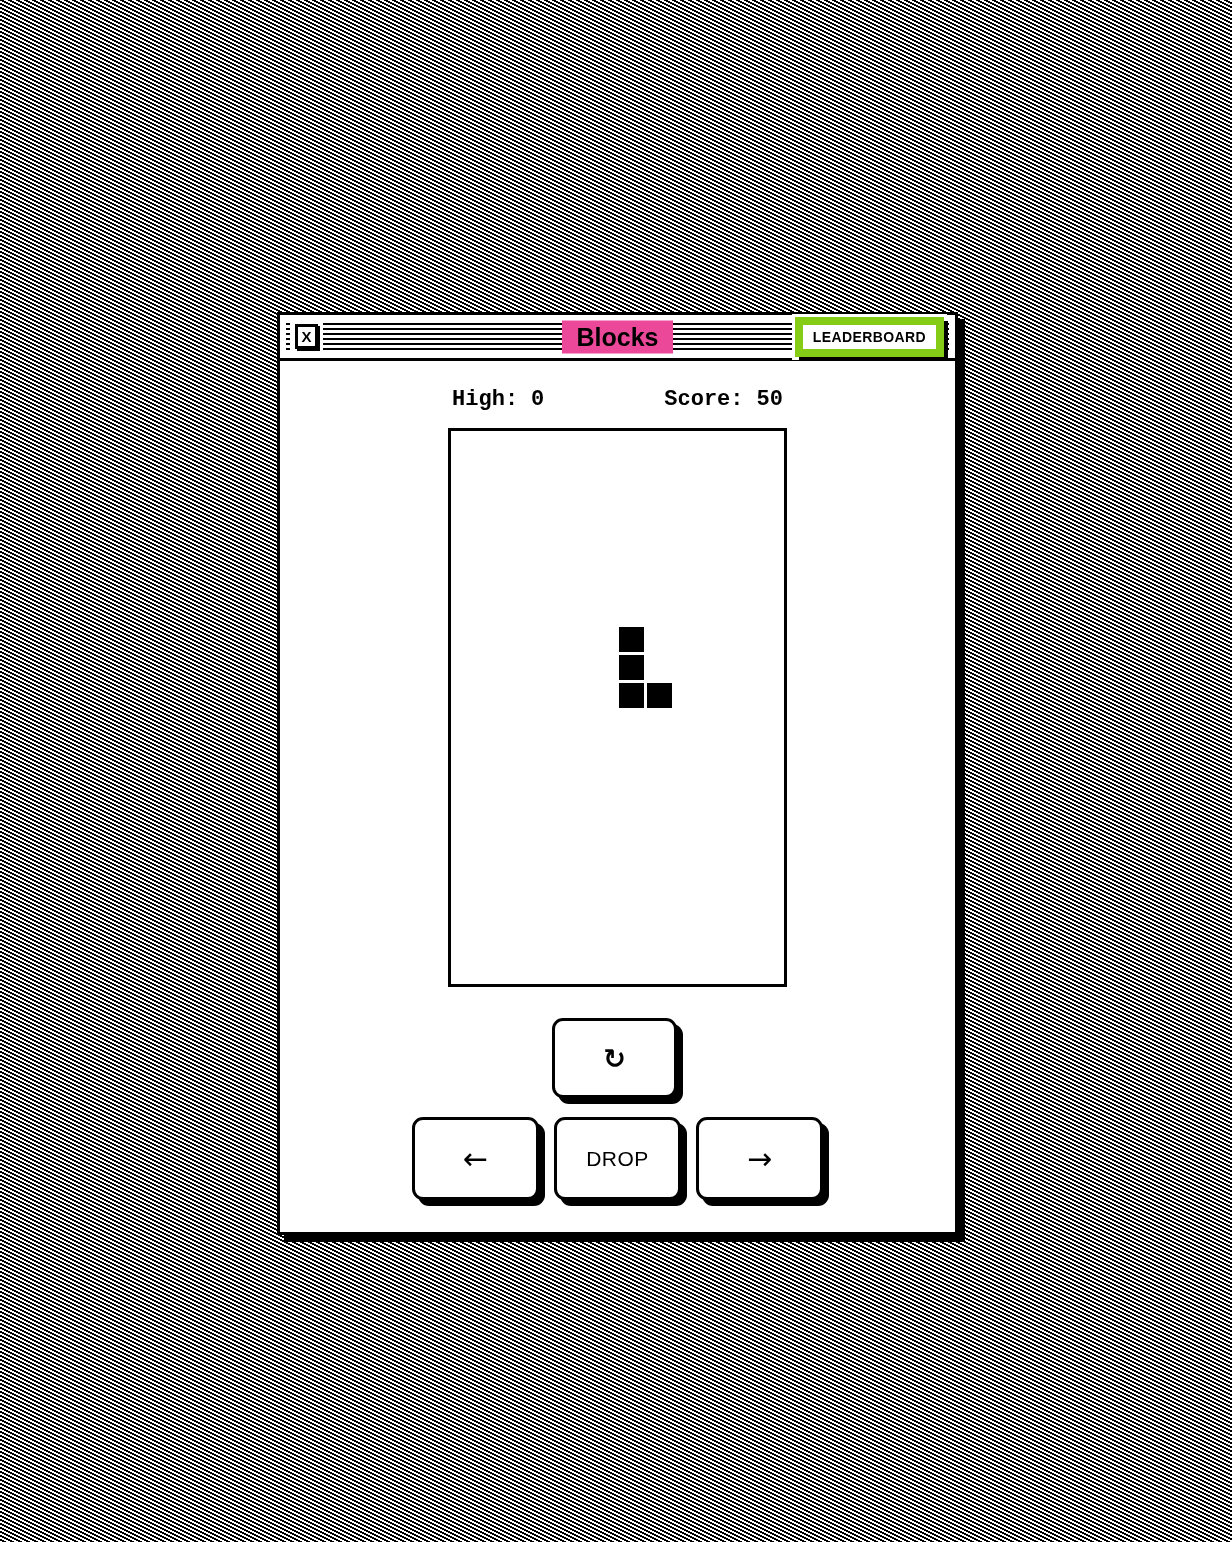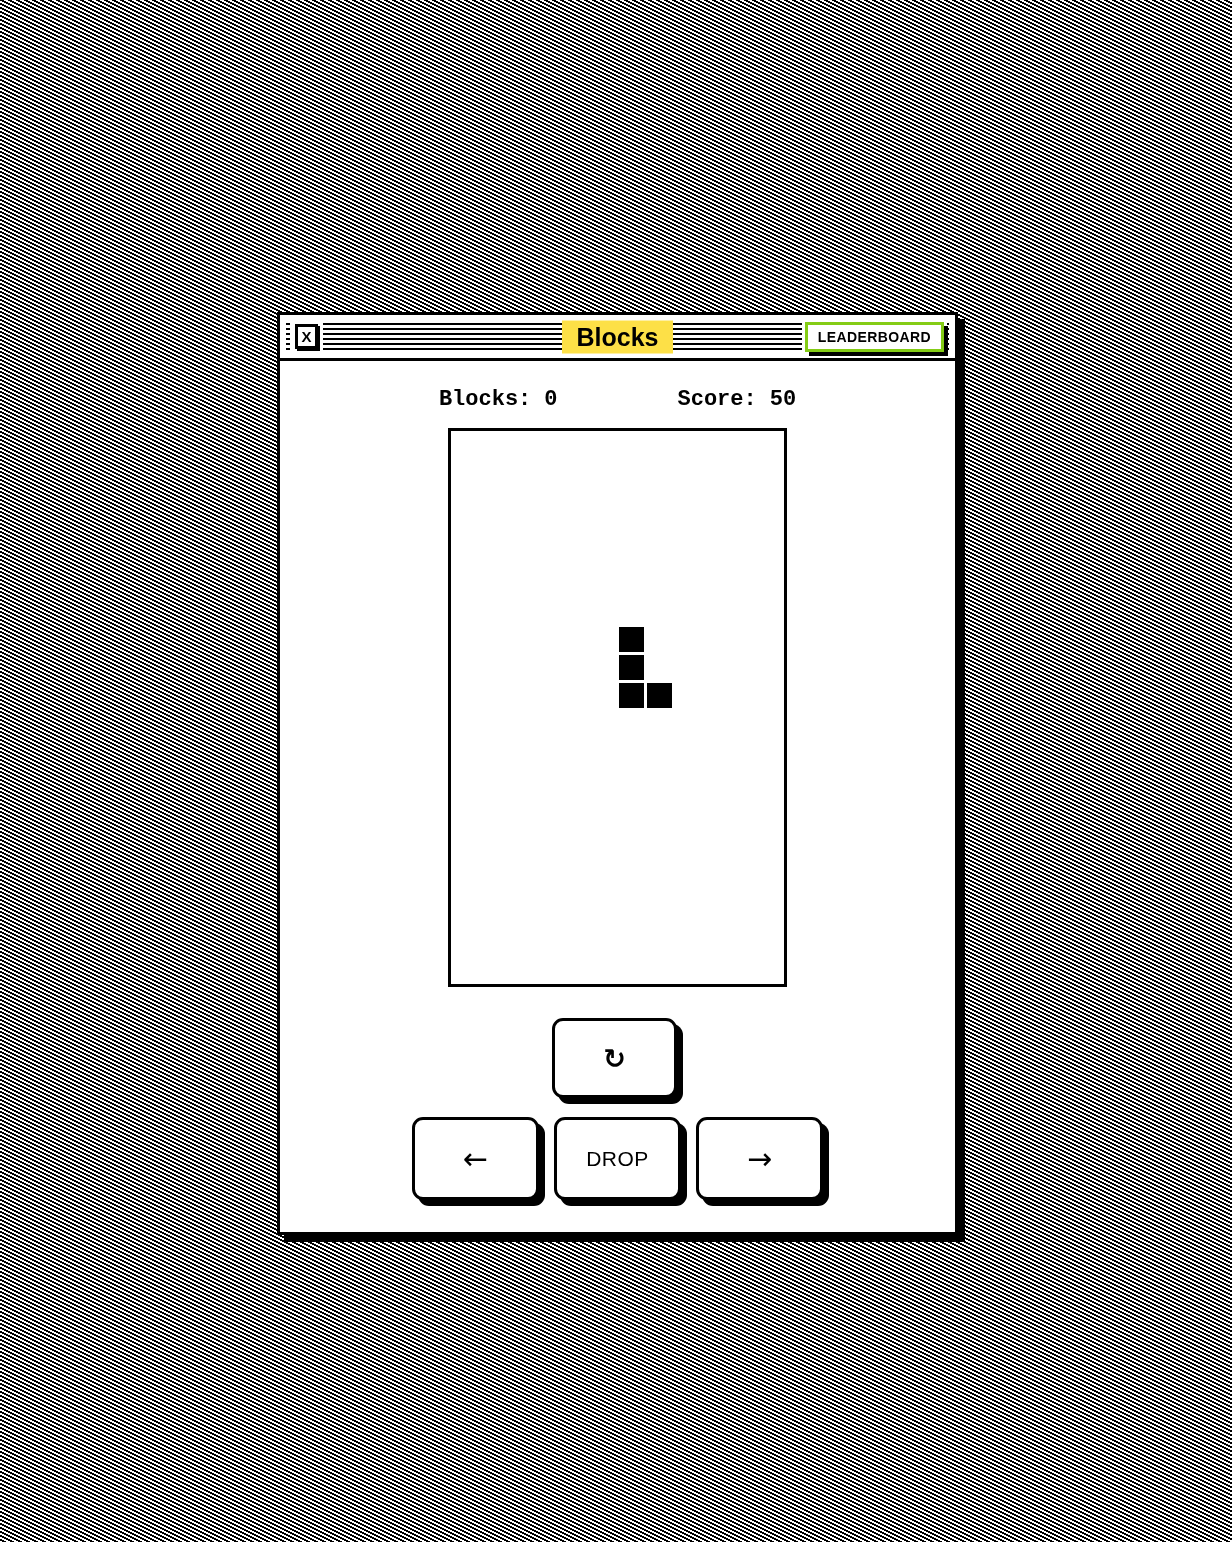--- a/index.html
+++ b/index.html
@@ -26,25 +26,25 @@
     background:repeating-linear-gradient(to bottom,#000 0 2px,transparent 2px 5px);
   }
   .close-wrap{position:relative;background:#fff;padding:4px 5px;margin-left:6px}
   .close-box{
     width:17px;height:19px;border:3px solid #000;background:#fff;
     box-shadow:2px 2px 0 #000;display:flex;align-items:center;justify-content:center;
     font-weight:bold;font-size:15px;cursor:pointer;
   }
   .window-title{
     position:absolute;left:50%;top:50%;transform:translate(-50%,-50%);
-    background:#fde047;padding:2px 15px;font-size:25px;font-weight:bold;white-space:nowrap;
+    background:#ec4899;padding:2px 15px;font-size:25px;font-weight:bold;white-space:nowrap;
   }
   .lb-wrap{position:relative;margin-left:auto;background:#fff;padding:3px;margin-right:4px}
   .lb-btn{
-    font-family:inherit;border:3px solid #84cc16;background:#fff;box-shadow:4px 4px 0 #000;
+    font-family:inherit;border:8px solid #84cc16;background:#fff;box-shadow:4px 4px 0 #000;
     font-weight:bold;font-size:14px;letter-spacing:.4px;padding:4px 10px;cursor:pointer;
   }
 
   
   .score-row{
     position:absolute;left:0;right:0;top:74px;display:flex;justify-content:center;gap:120px;
     font-family:"Liberation Mono","DejaVu Sans Mono",monospace;font-weight:bold;
     font-size:22px;line-height:1;
   }
   .score-pair{display:flex;gap:13px;white-space:pre}
@@ -96,21 +96,21 @@
       </div>
     </div>
     <div class="window-title">Blocks</div>
     <div class="lb-wrap">
       <button class="lb-btn">LEADERBOARD</button>
     </div>
   </div>
 
   <div class="score-row">
     <div class="score-pair">
-      <span>Blocks:</span>
+      <span>High:</span>
       <span>0</span>
     </div>
     <div class="score-pair">
       <span>Score:</span>
       <span>50</span>
     </div>
   </div>
 
   <div class="board">
       <div class="block" style="left: 168px; top: 196px; height: 25px; width: 25px;"></div>

